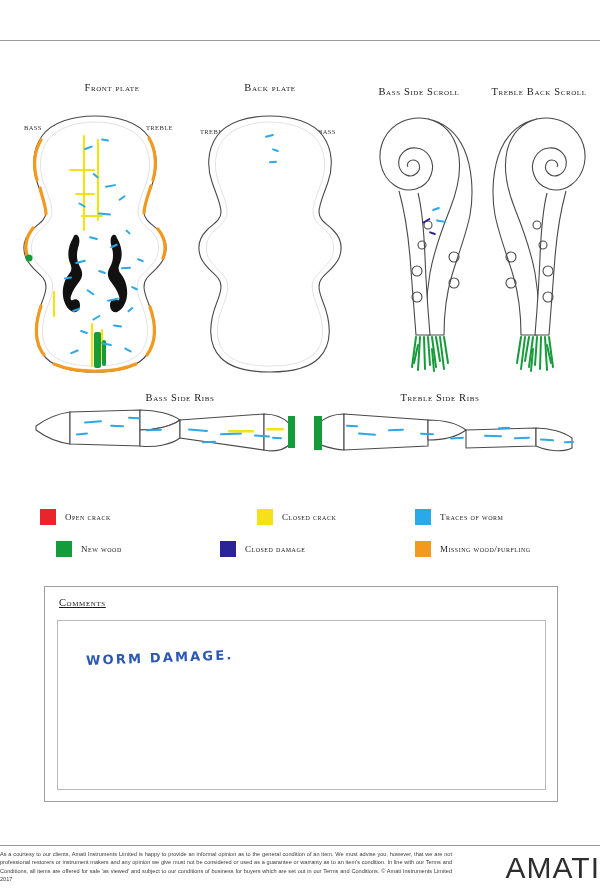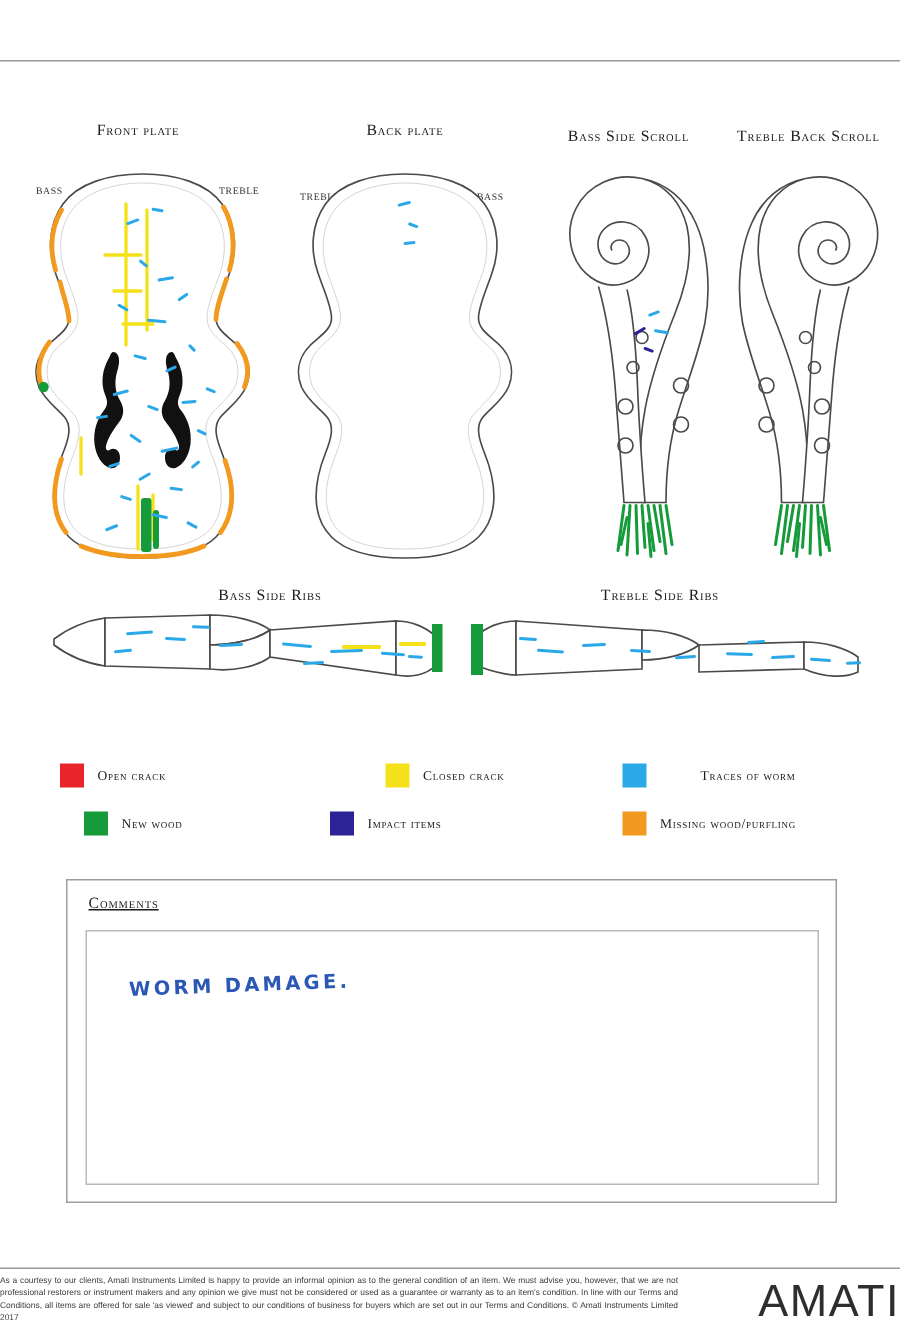--- a/index.html
+++ b/index.html
@@ -168,21 +168,21 @@
   }
   .fhole { fill: #111; }
 </style>
 </head>
 <body>
 
 <div class="page">
 
   <div class="title-rule"></div>
 
-  <div class="caption" style="left:22px; top:82px; width:140px;">Front plate</div>
+  <div class="caption" style="left:42px; top:82px; width:140px;">Front plate</div>
   <div class="caption" style="left:200px; top:82px; width:140px;">Back plate</div>
   <div class="caption" style="left:358px; top:86px; width:122px;">Bass Side Scroll</div>
   <div class="caption" style="left:478px; top:86px; width:122px;">Treble Back Scroll</div>
 
   <div class="mini-label" style="left:24px; top:124px;">BASS</div>
   <div class="mini-label" style="left:146px; top:124px;">TREBLE</div>
   <div class="mini-label" style="left:200px; top:128px;">TREBLE</div>
   <div class="mini-label" style="left:318px; top:128px;">BASS</div>
 
   <svg style="position:absolute; left:10px; top:110px;" width="170" height="265" viewBox="0 0 170 265">
@@ -555,31 +555,31 @@
 
   <div class="legend">
     <div class="legend-item" style="left:0px; top:4px;">
       <span class="swatch" style="background:#e8252a"></span>
       <span class="legend-label">Open crack</span>
     </div>
     <div class="legend-item" style="left:180px; top:4px;margin-left:37px;">
       <span class="swatch" style="background:#f4e11a"></span>
       <span class="legend-label">Closed crack</span>
     </div>
-    <div class="legend-item" style="left:375px; top:4px;gap:27px;">
+    <div class="legend-item" style="left:375px; top:4px;">
       <span class="swatch" style="background:#2aa8e8"></span>
       <span class="legend-label">Traces of worm</span>
     </div>
     <div class="legend-item" style="left:0px; top:36px;padding-left:16px;">
       <span class="swatch" style="background:#169b3a"></span>
       <span class="legend-label">New wood</span>
     </div>
     <div class="legend-item" style="left:180px; top:36px;">
       <span class="swatch" style="background:#2b2396"></span>
-      <span class="legend-label">Impact items</span>
+      <span class="legend-label">Closed damage</span>
     </div>
     <div class="legend-item" style="left:375px; top:36px;">
       <span class="swatch" style="background:#f29a1f"></span>
       <span class="legend-label">Missing wood/purfling</span>
     </div>
   </div>
 
   <div class="comments-box">
     <div class="comments-title">Comments</div>
     <div class="comments-inner">

